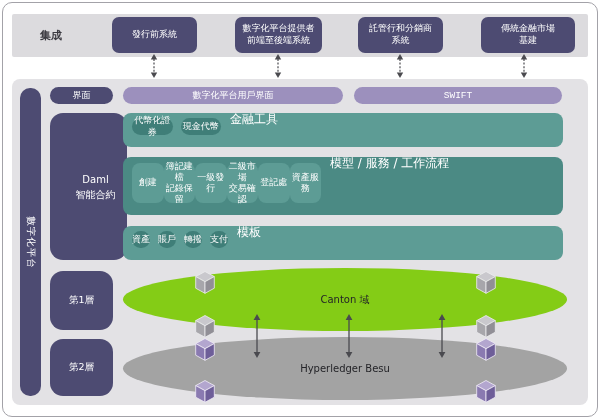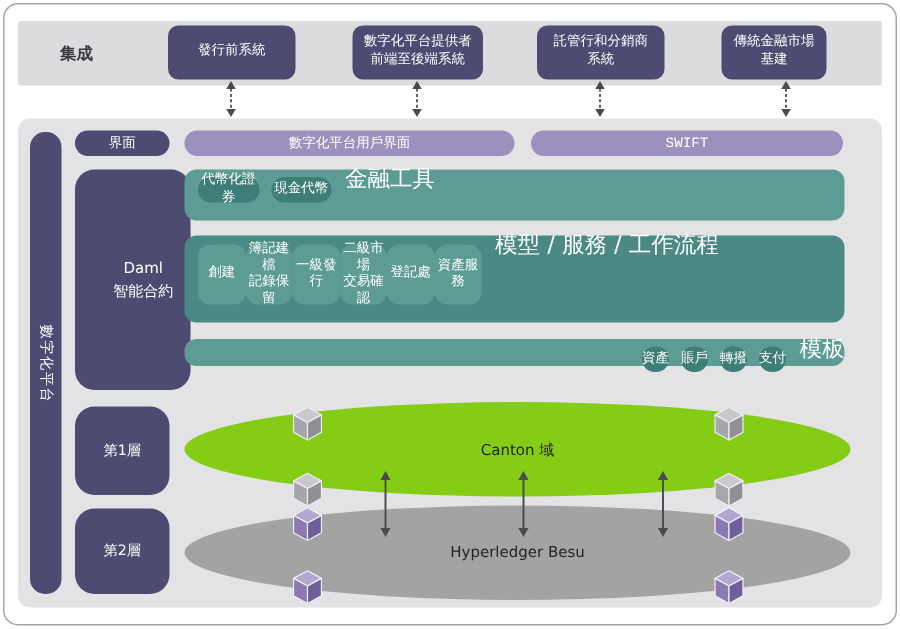--- a/index.html
+++ b/index.html
@@ -13,21 +13,21 @@
   
   .top-band{position:absolute;left:12px;top:14px;width:576px;height:43px;background:#dcdbde;border-radius:2px;}
   .integration-label{position:absolute;left:20px;top:14px;height:43px;display:flex;align-items:center;
     font-size:11px;font-weight:bold;color:#3c3b42;margin-left:20px;}
   .sys-box{position:absolute;top:17px;height:36px;background:#4d4b72;border-radius:7px;
     color:#fff;font-size:9px;line-height:1.3;display:flex;align-items:center;justify-content:center;
     text-align:center;white-space:pre-line;padding:0 4px;box-sizing:border-box;}
   .sys-1{left:112px;width:85px;}
   .sys-2{left:235px;width:87px;}
   .sys-3{left:358px;width:85px;}
-  .sys-4{left:481px;width:70px;}
+  .sys-4{left:481px;width:94px;}
 
   .dash-arrow{position:absolute;top:54px;width:10px;height:24px;}
   .dash-arrow svg{display:block;}
 
   
   .platform{position:absolute;left:12px;top:79px;width:576px;height:326px;background:#e3e2e5;border-radius:8px;}
 
   .vbar{position:absolute;left:20px;top:88px;width:21px;height:308px;background:#4d4b72;border-radius:10px;
     display:flex;align-items:center;justify-content:center;}
   .vbar span{transform:rotate(90deg);white-space:nowrap;color:#fff;font-size:9.5px;letter-spacing:1px;}
@@ -42,28 +42,28 @@
   .lav-pill{position:absolute;top:87px;height:17px;background:#9c90bd;border-radius:9px;color:#fff;
     font-size:9px;display:flex;align-items:center;justify-content:center;font-family:Liberation Mono, monospace;}
   .ui-pill{left:123px;width:220px;}
   .swift-pill{left:354px;width:208px;font-size:9.5px;}
 
   
   .teal-section{position:absolute;left:123px;width:440px;border-radius:8px;box-sizing:border-box;
     display:flex;flex-direction:row;}
   .fin-section{top:113px;height:34px;background:#5d9c95;}
   .wf-section{top:157px;height:58px;background:#4b8a84;}
-  .tpl-section{top:226px;height:18px;background:#5d9c95;justify-content:flex-end;}
+  .tpl-section{top:226px;height:34px;background:#5d9c95;}
   .pill-row{display:flex;padding:5px 9px 0 9px;gap:8px;}
   .wf-section .pill-row{padding-top:6px;gap:0;}
   .pill{flex:1;border-radius:9px;color:#fff;font-size:9px;line-height:1.25;display:flex;align-items:center;
     justify-content:center;text-align:center;white-space:pre-line;}
   .pill-dark{background:#3f7e78;height:17px;}
   .pill-light{background:#5d9c95;height:40px;border-radius:8px;}
-  .section-label{color:#fff;font-size:15px;text-align:center;line-height:11px;margin-top:1px;}
+  .section-label{color:#fff;font-size:12px;text-align:center;line-height:11px;margin-top:1px;}
 
   
   .ellipse{position:absolute;left:123px;width:444px;height:63px;border-radius:50%;
     display:flex;align-items:center;justify-content:center;font-size:10px;color:#242428;}
   .canton-ellipse{top:268px;background:#84cc16;}
   .besu-ellipse{top:337px;background:#a3a3a3;}
 
   .solid-arrow{position:absolute;top:314px;width:10px;height:44px;}
 
   .cube{position:absolute;width:20px;height:22px;}

